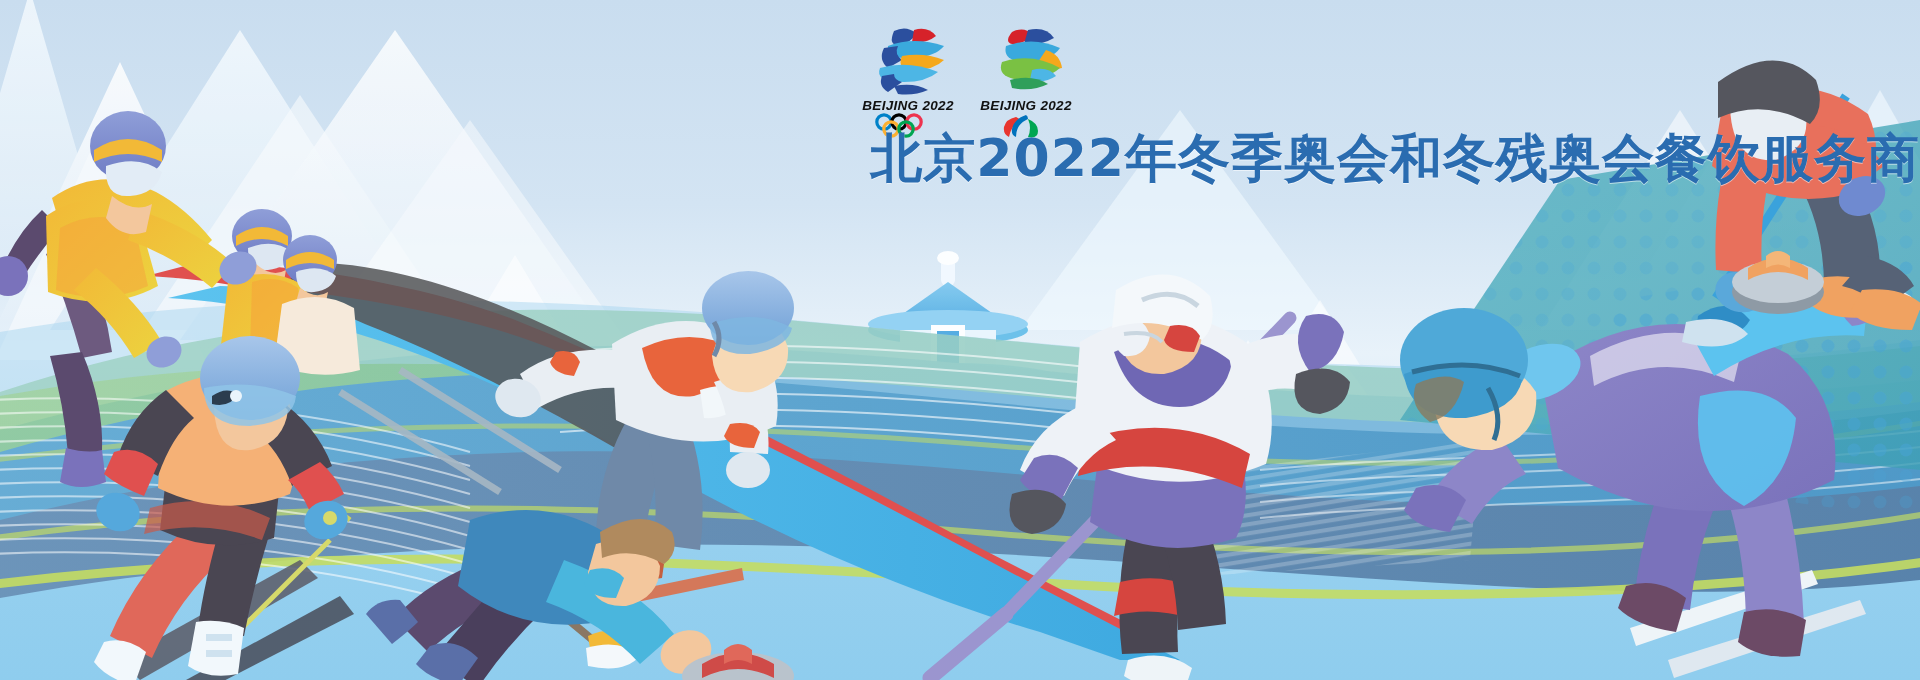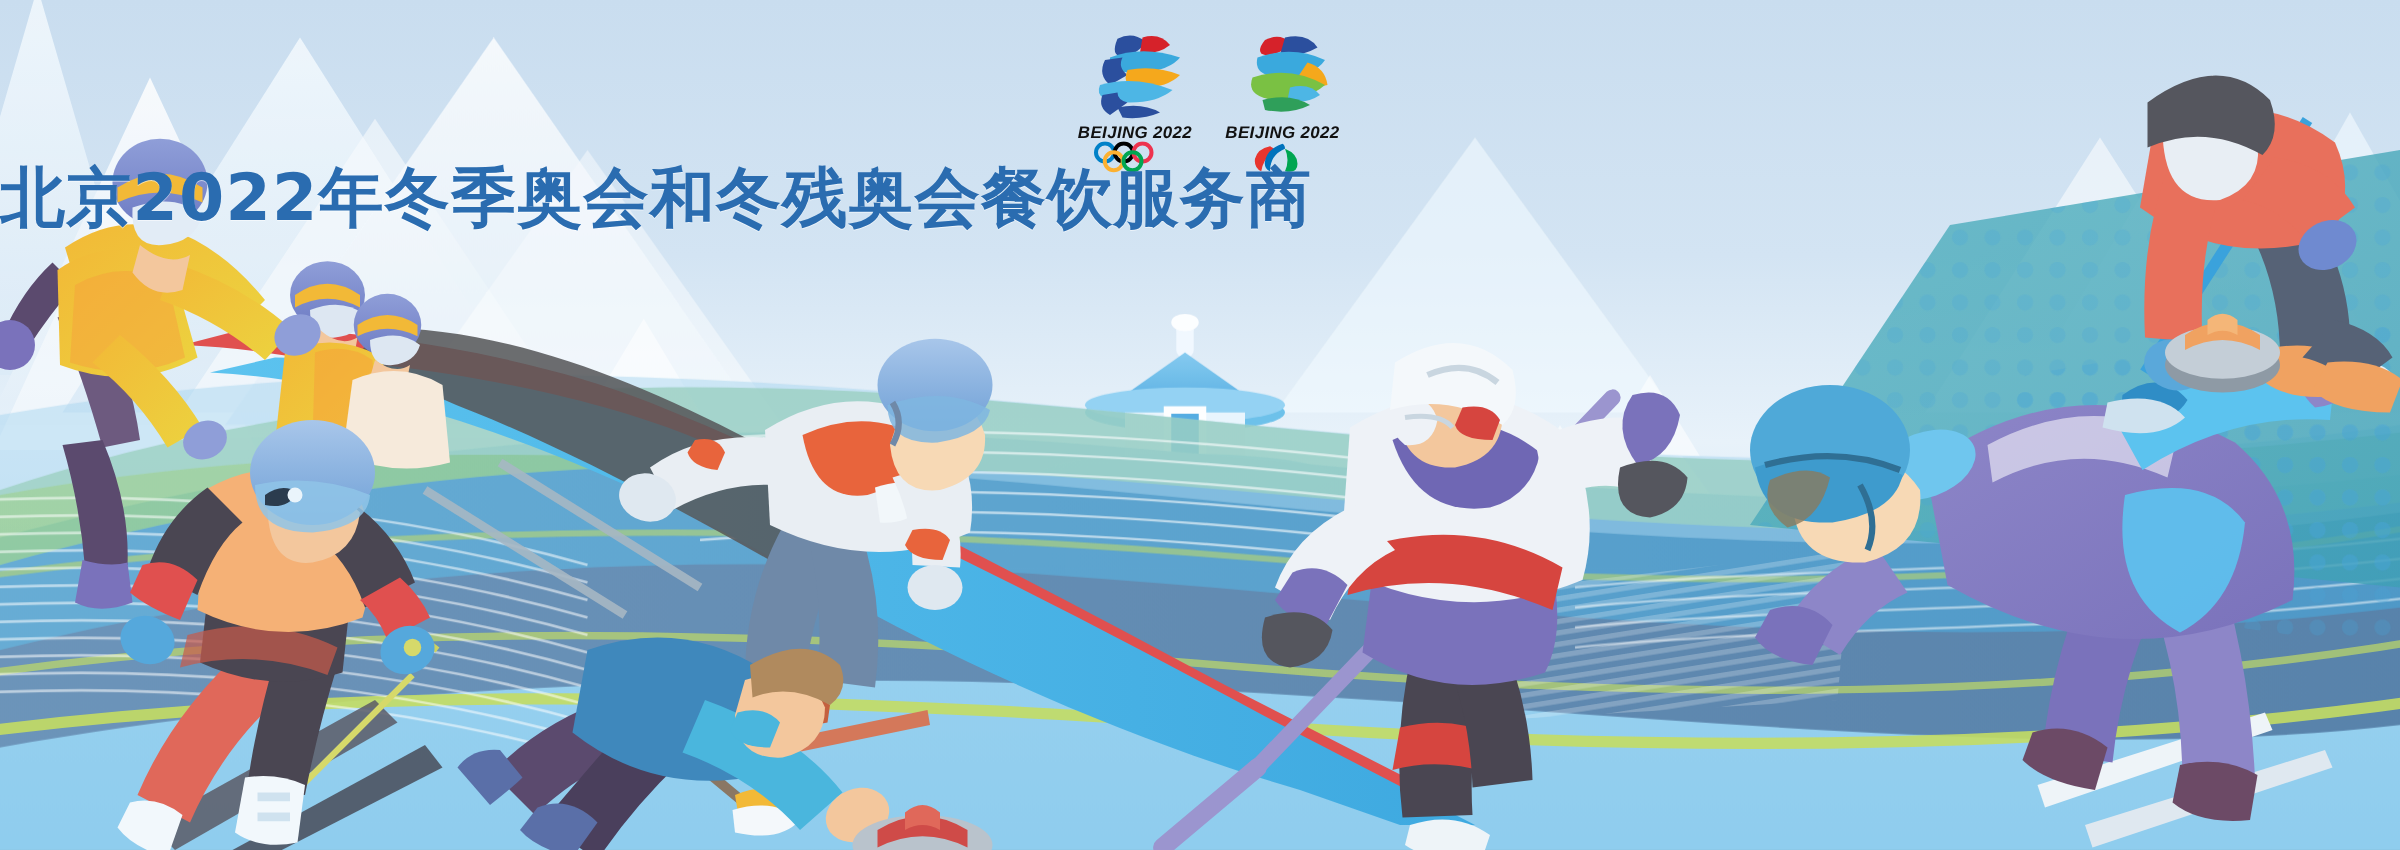--- a/index.html
+++ b/index.html
@@ -16,21 +16,21 @@
   .logo{width:100px;height:108px;position:relative;}
   .logo svg{display:block;}
   .logo-word{
     font-family:"Liberation Sans","DejaVu Sans",sans-serif;
     font-weight:bold;font-style:italic;font-size:13.5px;letter-spacing:.3px;
     color:#111;text-align:center;line-height:1;margin-top:1px;
   }
 
   
   #title{
-    position:absolute;left:0;top:124px;width:1920px;text-align:left;z-index:45;
+    position:absolute;left:0;top:124px;width:1920px;text-align:right;z-index:45;
     font-family:"DejaVu Sans","Liberation Sans",sans-serif;
     font-weight:bold;font-size:52px;letter-spacing:1px;
     color:#2a6cb0;
     text-shadow:0 1px 0 rgba(255,255,255,.55);
     white-space:nowrap;
   }
 </style>
 </head>
 <body>
 

